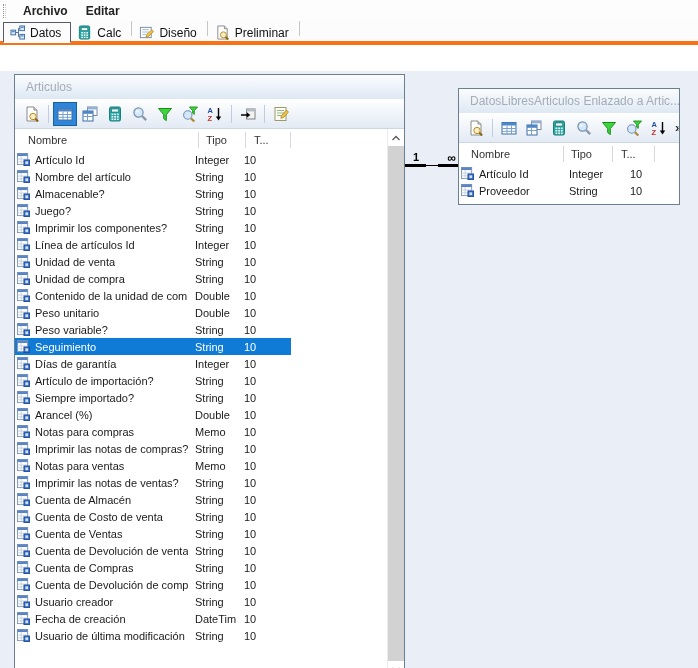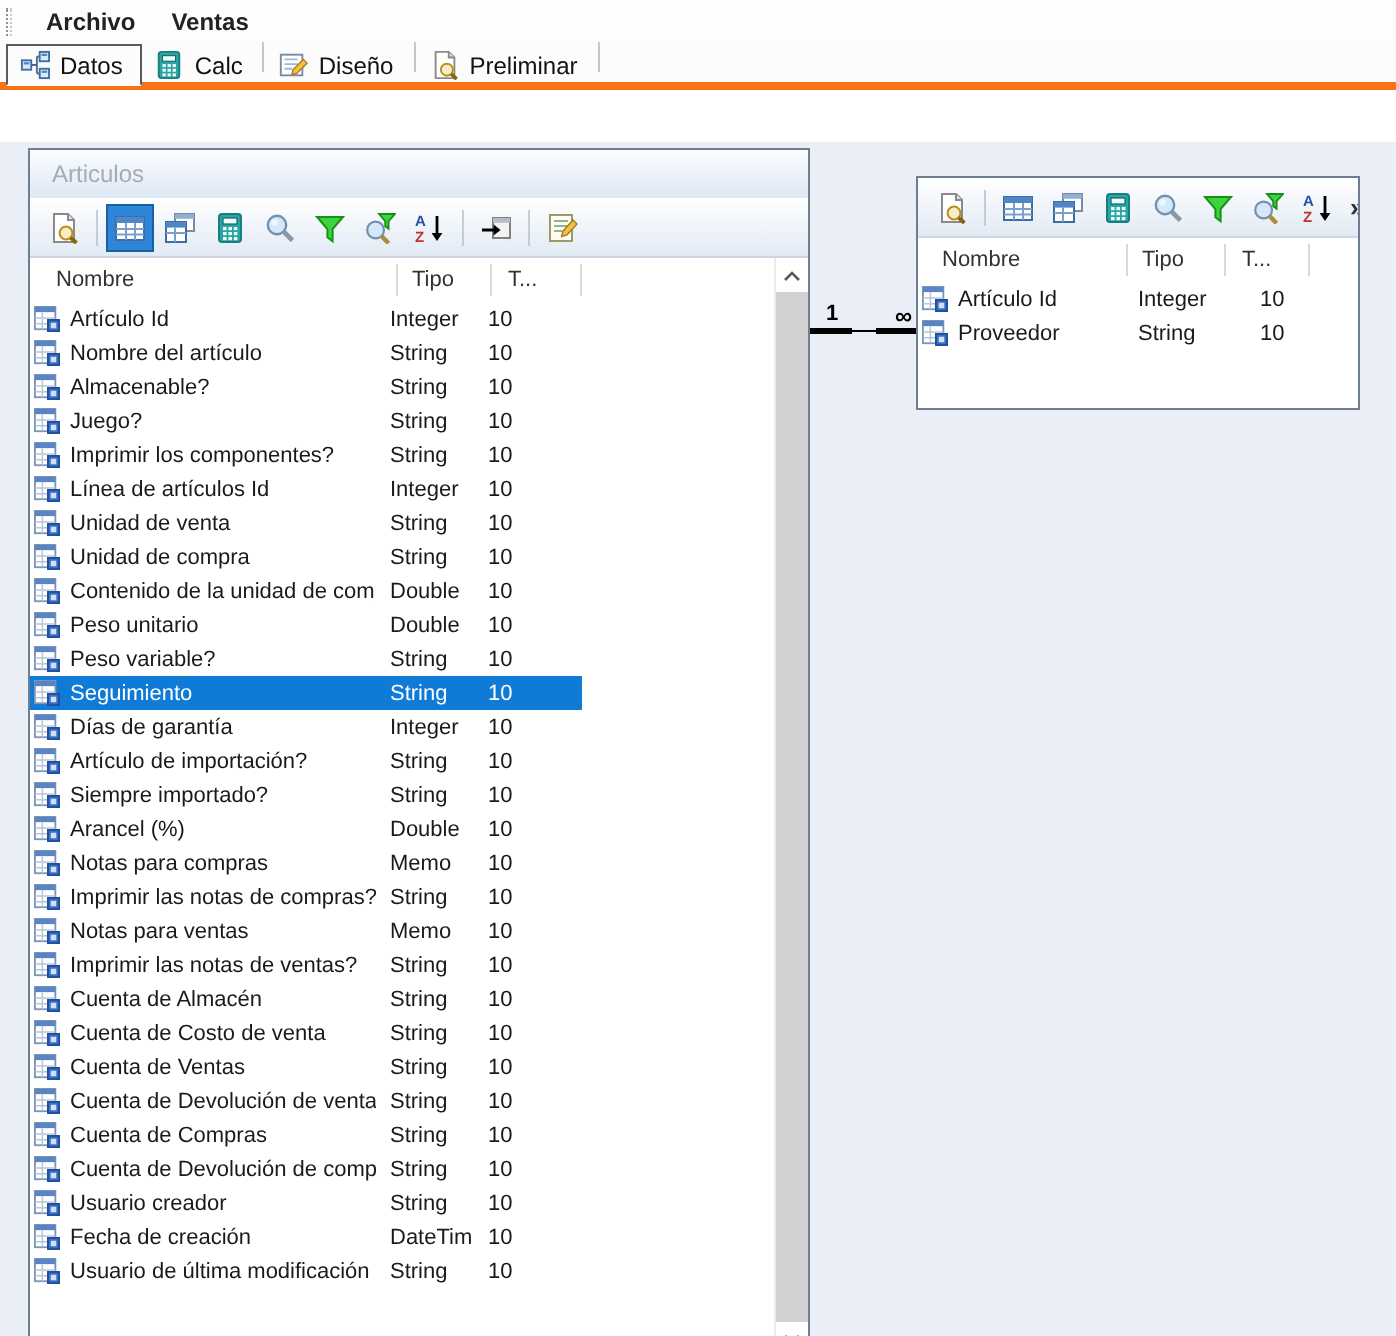--- a/index.html
+++ b/index.html
@@ -184,21 +184,21 @@
     </symbol>
   </defs>
 </svg>
 
 <div class="screen">
 
 
   <div class="menubar">
     <span class="gripper"></span>
     <span class="menu-item">Archivo</span>
-    <span class="menu-item">Ventas</span>
+    <span class="menu-item">Editar</span>
   </div>
 
   <div class="tabbar">
     <div class="tab active">
       <svg class="icon14">
           <use href="#sym-diagram"></use>
         </svg>
       <span>Datos</span>
     </div>
     <div class="tab">
@@ -572,20 +572,23 @@
 
     <div id="connector">
       <span class="rel-one">1</span>
       <span class="rel-many">∞</span>
       <span class="rel-bar-left"></span>
       <span class="rel-bar-right"></span>
       <span class="rel-line"></span>
     </div>
 
     <div class="panel" id="panel-datoslibres">
+      <div class="panel-header">
+        <span>DatosLibresArticulos Enlazado a Artic...</span>
+      </div>
       <div class="panel-toolbar">
         <span class="tbtn">
             <svg class="icon16">
               <use href="#sym-preview"></use>
             </svg>
           </span>
         <span class="tb-sep"></span>
         <span class="tbtn">
             <svg class="icon16">
               <use href="#sym-table"></use>

